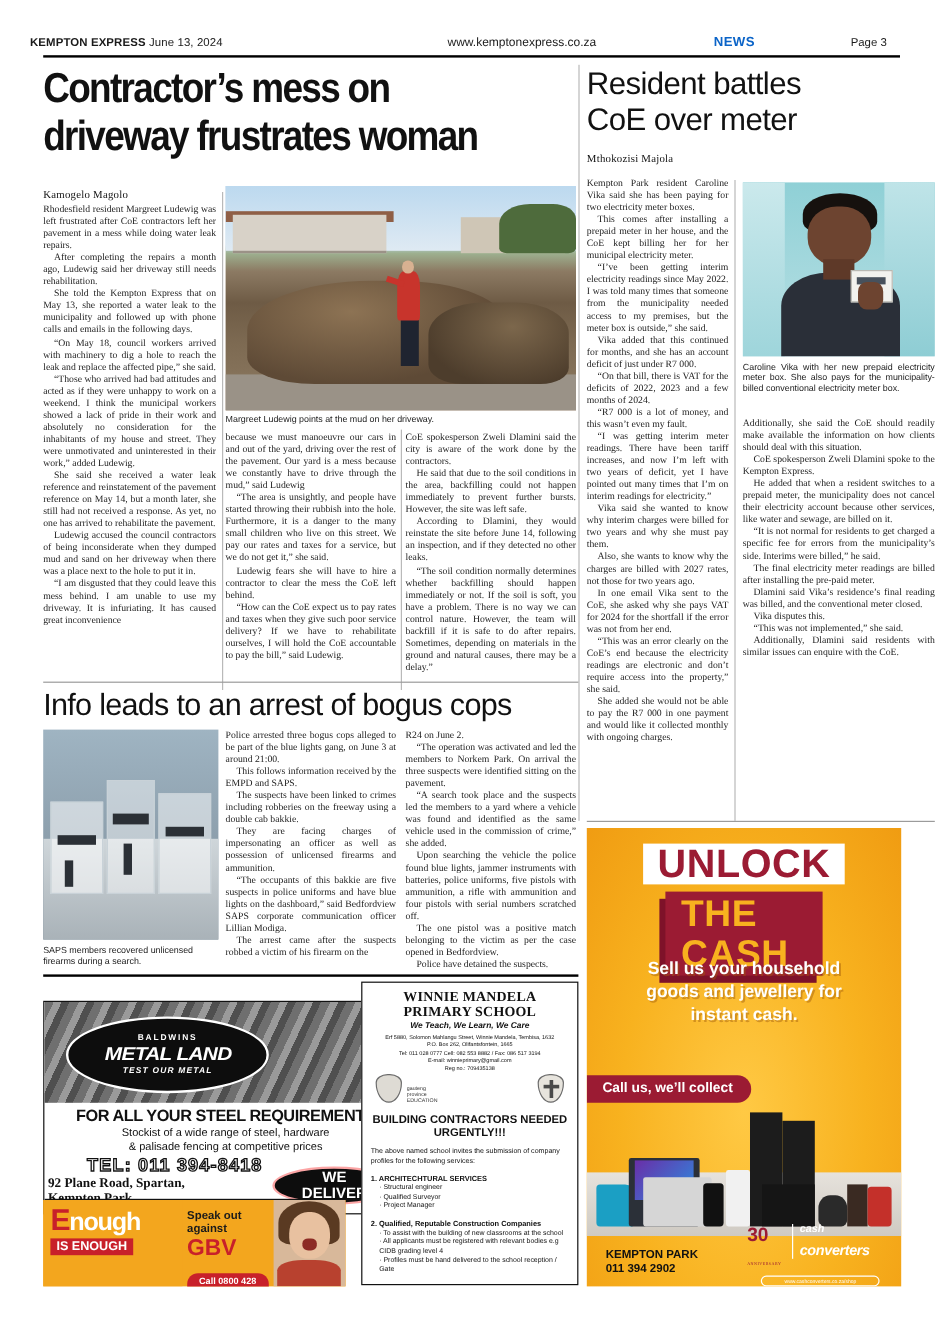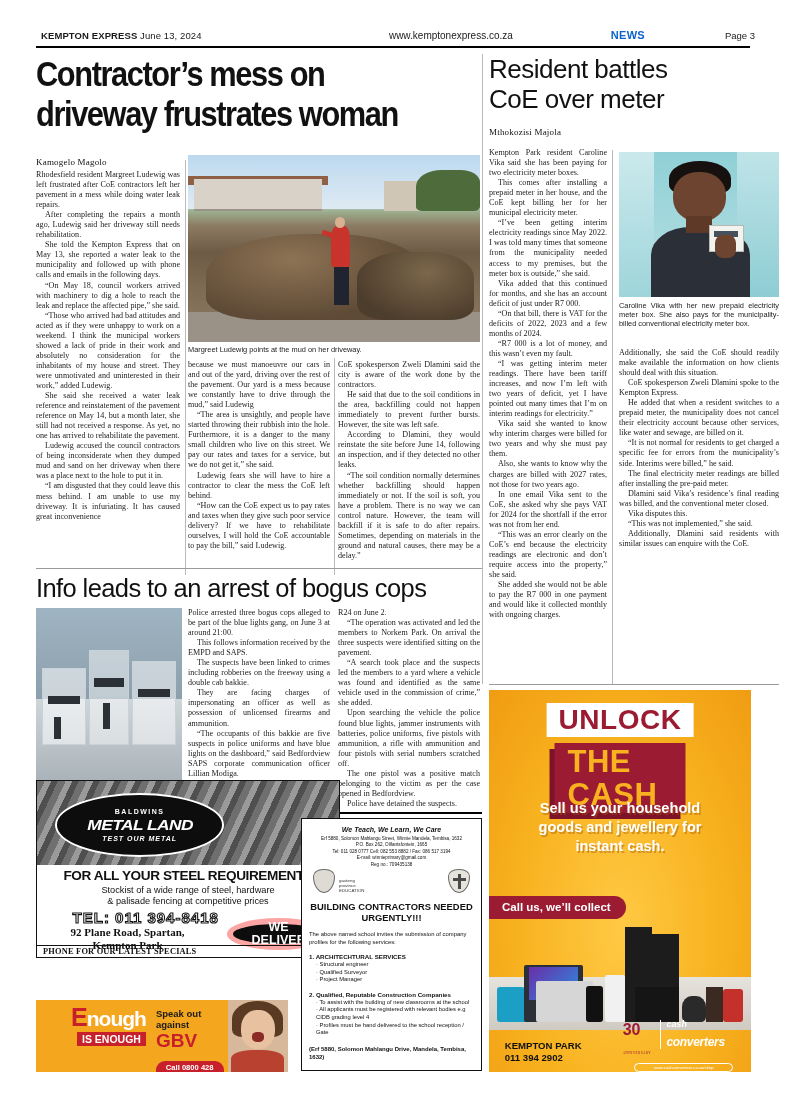--- a/index.html
+++ b/index.html
@@ -11,21 +11,21 @@
   }
   .page {
     position: relative;
     width: 786px; height: 1113px;
     background: #fff;
     padding: 0;
   }
 
   
   .masthead {
-    position: absolute; left: 41px; top: 24px; width: 714px; height: 22px;
+    position: absolute; left: 25px; top: 24px; width: 714px; height: 22px;
     display: flex; align-items: center;
     font-family: "Liberation Sans", sans-serif;
     font-size: 9.5px; color: #1a1a1a;
   }
   .mh-left { width: 250px; letter-spacing: 0.1px; }
   .mh-left b { font-weight: 700; }
   .mh-center { flex: 1; text-align: center; font-size: 10px; }
   .mh-news { color: #0b64c8; font-weight: 700; font-size: 11px; letter-spacing: .3px; margin-right: 58px;}
   .mh-page { width: 52px; text-align: right; font-size: 9.5px; }
   .mh-rule {
@@ -190,27 +190,27 @@
   .ad-metal .line2 {
     position:absolute; left:0; top:59%; width:100%; text-align:center;
     font-family:"Liberation Sans", sans-serif; font-size:9.2px; line-height:11px; color:#111;
   }
   .ad-metal .tel {
     position:absolute; left:3%; top:73%; width:66%; text-align:center;
     font-family:"Liberation Sans", sans-serif; font-weight:700; font-size:15px;
     color:#fff; -webkit-text-stroke: 1.1px #111; letter-spacing:1px;
   }
   .ad-metal .addr {
-    position:absolute; left:1%; top:82.5%; width:58%; text-align:center;
+    position:absolute; left:1%; top:82.5%; width:58%; text-align:left;
     font-family:"Liberation Serif", serif; font-weight:700; font-size:11px;
     line-height:13px; color:#111;
   }
   .ad-metal .deliv {
     position:absolute; right:3%; top:78%; width:34%; height:18%;
-    background:#0d0d0d; border:6px solid #fca5a5; border-radius:50%;
+    background:#0d0d0d; border:2px solid #fca5a5; border-radius:50%;
     display:flex; flex-direction:column; align-items:center; justify-content:center;
     color:#fff; font-family:"Liberation Sans", sans-serif; font-weight:700;
     font-size:12.5px; line-height:13px;
   }
   .ad-metal .specials {
     position:absolute; left:0; bottom:0; width:100%; border-top:1.2px solid #111;
     font-family:"Liberation Serif", serif; font-weight:700; font-size:8.4px;
     padding:1px 0 1px 6px; letter-spacing:.2px; color:#111;
   }
 
@@ -238,21 +238,21 @@
   .ad-school .sbody { font-size:5.9px; line-height:8px; margin-top:7px; }
   .ad-school .sh { font-weight:700; font-size:6.2px; margin-top:7px; }
   .ad-school ul { list-style:none; margin:1px 0 0 7px; }
   .ad-school li { font-size:5.8px; line-height:7.6px; }
   .ad-school li::before { content:"· "; }
   .ad-school .sbold { font-weight:700; font-size:6px; line-height:8px; margin-top:8px; }
 
   
   .ad-enough { background:#f3a61e; display:flex; }
   .ad-enough .blk {
-     width:46%; background:#f3a61e; position:relative; padding:7px 6px;text-align:right;
+     width:46%; background:#f3a61e; position:relative; padding:7px 6px;
   }
   .ad-enough .etitle {
      font-family:"Liberation Sans", sans-serif; font-weight:700; font-size:21px;
      color:#fff; letter-spacing:-1px; line-height:20px;
   }
   .ad-enough .etitle .E { color:#c8202a; font-size:25px; }
   .ad-enough .eis {
      background:#c8202a; color:#fff; font-family:"Liberation Sans", sans-serif;
      font-weight:700; font-size:10.5px; display:inline-block; padding:1px 5px; margin-top:3px;
   }
@@ -278,21 +278,21 @@
   .ad-enough .photo-w .mouth { position:absolute; left:40%; top:45%; width:20%; height:14%;
       background:#8c2b25; border-radius:40%; }
   .ad-enough .photo-w .body2 { position:absolute; left:6%; bottom:0; width:88%; height:30%;
       background:#b8412f; border-radius:40% 40% 0 0; }
 
   
   .ad-cash { background: radial-gradient(ellipse at 50% 62%, #ffc944 0%, #f8b21f 55%, #f09c12 100%); }
   .ad-cash .unlock {
      position:absolute; left:50%; transform:translateX(-50%); top:3.4%;
      background:#fff; padding:2px 12px;
-     font-family:"Liberation Sans", sans-serif; font-weight:700; font-size:28px;
+     font-family:"Liberation Sans", sans-serif; font-weight:700; font-size:33px;
      color:#9b1b33; letter-spacing:0.5px; line-height:30px;
   }
   .ad-cash .thecash {
      position:absolute; left:50%; transform:translateX(-50%); top:14%;
      background:#9b1b33; padding:2px 13px;
      font-family:"Liberation Sans", sans-serif; font-weight:700; font-size:31px;
      color:#f8b21f; letter-spacing:0.5px; line-height:33px;
      box-shadow: -5px 6px 0 #7e1229;
   }
   .ad-cash .sell {
@@ -492,21 +492,21 @@
     <p>“The operation was activated and led the members to Norkem Park. On arrival the three suspects were identified sitting on the pavement.</p>
     <p>“A search took place and the suspects led the members to a yard where a vehicle was found and identified as the same vehicle used in the commission of crime,” she added.</p>
     <p>Upon searching the vehicle the police found blue lights, jammer instruments with batteries, police uniforms, five pistols with ammunition, a rifle with ammunition and four pistols with serial numbers scratched off.</p>
     <p>The one pistol was a positive match belonging to the victim as per the case opened in Bedfordview.</p>
     <p>Police have detained the suspects.</p>
   </div>
 
   <div class="hrule thick" style="left:36px; top:812px; width:446px;"></div>
   <div class="hrule" style="left:489px; top:684px; width:290px;"></div>
 
-  <div class="ad ad-border ad-metal" style="left:36px; top:780px; width:304px; height:178px;text-decoration:underline;">
+  <div class="ad ad-border ad-metal" style="left:36px; top:834px; width:304px; height:178px;text-decoration:underline;">
     <div class="imgband"></div>
     <div class="oval">
       <div class="b1">BALDWINS</div>
       <div class="b2">METAL LAND</div>
       <div class="b3">TEST OUR METAL</div>
     </div>
     <div class="line1">FOR ALL YOUR STEEL REQUIREMENTS</div>
     <div class="line2">
       <span>Stockist of a wide range of steel, hardware</span><br>
       <span>&amp; palisade fencing at competitive prices</span>
@@ -517,20 +517,21 @@
       <span>Kempton Park</span>
     </div>
     <div class="deliv">
       <span>WE</span>
       <span>DELIVER</span>
     </div>
     <div class="specials">PHONE FOR OUR LATEST SPECIALS</div>
   </div>
 
   <div class="ad ad-border ad-school" style="left:301px; top:818px; width:181px; height:253px;">
+    <div class="sname">WINNIE MANDELA PRIMARY SCHOOL</div>
     <div class="smotto">We Teach, We Learn, We Care</div>
     <div class="saddr">
       <span>Erf 5880, Solomon Mahlangu Street, Winnie Mandela, Tembisa, 1632</span><br>
       <span>P.O. Box 262, Olifantsfontein, 1665</span><br>
       <span>Tel: 011 028 0777 Cell: 082 553 8882 / Fax: 086 517 3194</span><br>
       <span>E-mail: winnieprimary@gmail.com</span><br>
       <span>Reg no.: 709435138</span>
     </div>
     <div class="crest-row">
       <div class="crest left"></div>

